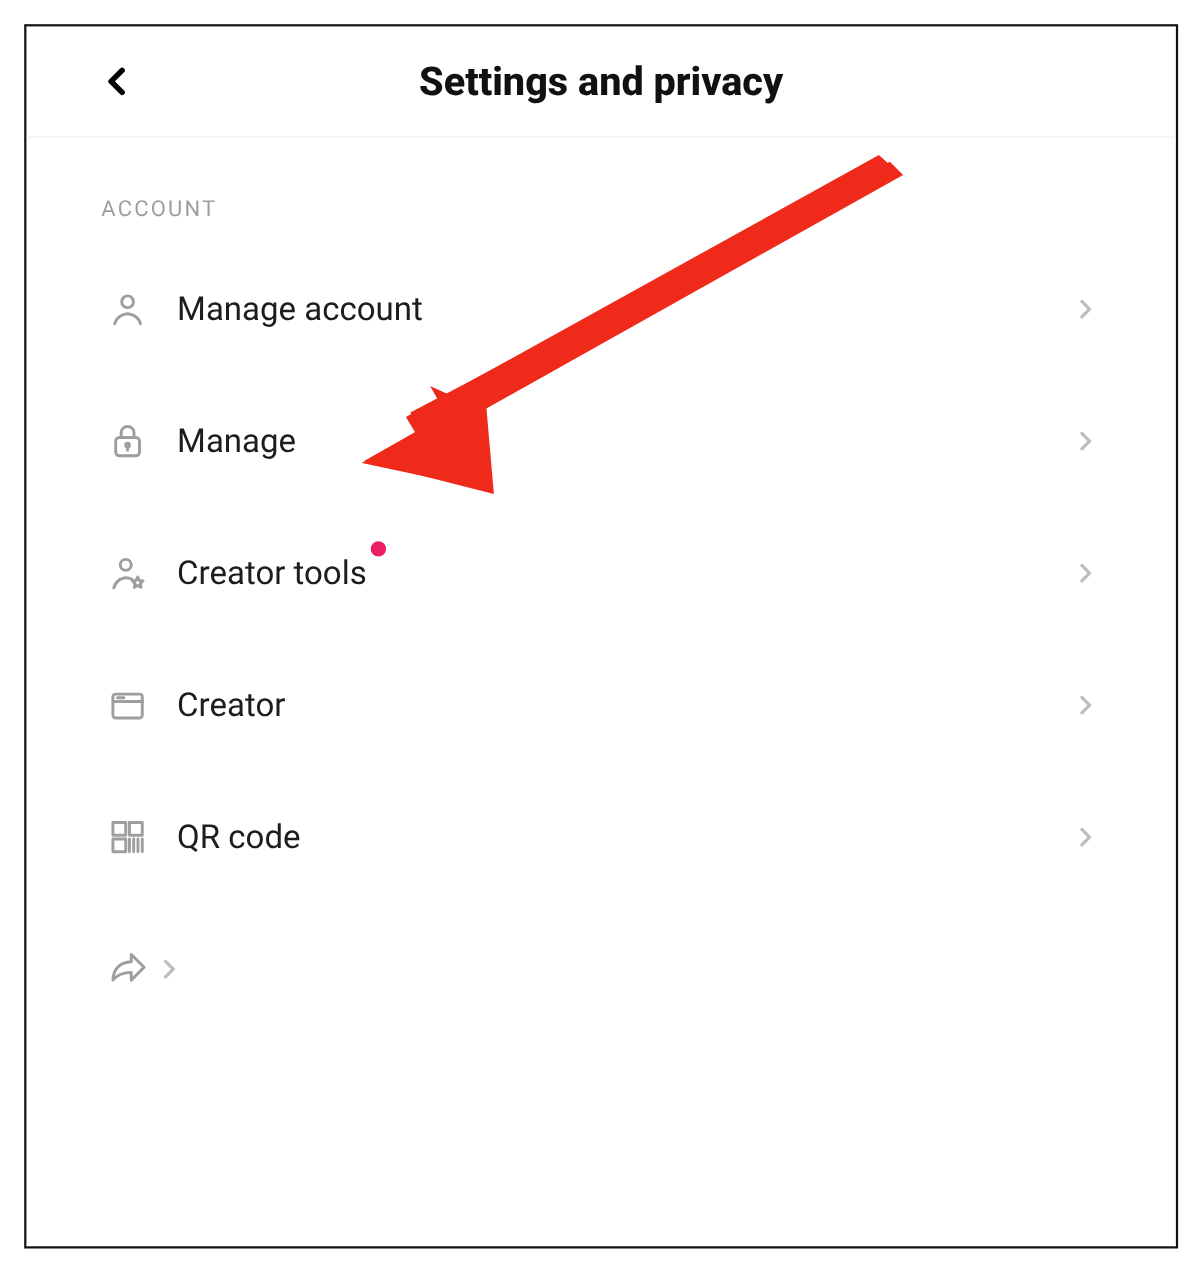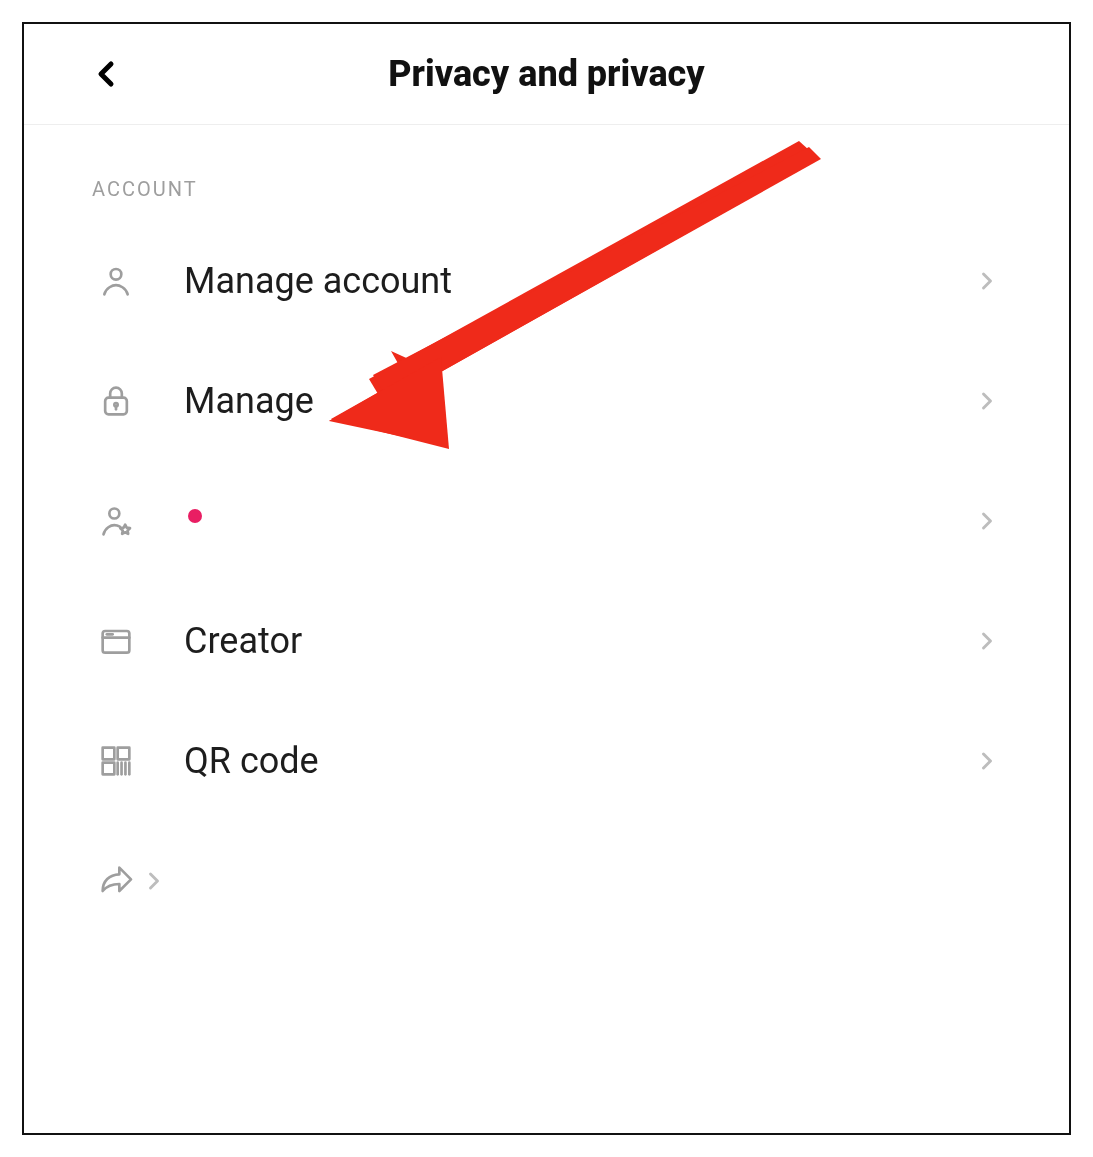--- a/index.html
+++ b/index.html
@@ -65,23 +65,23 @@
       width: 48px;
       height: 48px;
       display: flex;
       align-items: center;
       justify-content: center;
       color: #9e9e9e;
       flex-shrink: 0;
     }
     .menu-icon svg { width: 40px; height: 40px; }
     .menu-label {
-      font-size: 36px;
+      font-size: 30px;
       color: #1d1d1d;
-      margin-left: 44px;
+      margin-left: 21px;
       flex: 1;
       position: relative;
     }
     .badge-dot {
       width: 14px;
       height: 14px;
       border-radius: 50%;
       background: #e91e63;
       position: absolute;
       top: -12px;
@@ -104,21 +104,21 @@
 </head>
 <body>
 
 <div class="frame">
   <div class="header">
     <div class="back-btn">
       <svg viewBox="0 0 24 24" width="40" height="40" fill="none" stroke="currentColor" stroke-width="3" stroke-linecap="round" stroke-linejoin="round">
           <polyline points="15 18 9 12 15 6"></polyline>
         </svg>
     </div>
-    <div class="title">Privacy and privacy</div>
+    <div class="title">Settings and privacy</div>
   </div>
 
   <div class="section-label">ACCOUNT</div>
 
   <div class="menu">
 
     <div class="menu-item">
       <span class="menu-icon">
         <svg viewBox="0 0 24 24" fill="none" stroke="currentColor" stroke-width="1.6" stroke-linecap="round" stroke-linejoin="round">
             <circle cx="12" cy="8" r="3.2"></circle>
@@ -152,21 +152,21 @@
 
 
     <div class="menu-item">
       <span class="menu-icon">
         <svg viewBox="0 0 24 24" fill="none" stroke="currentColor" stroke-width="1.6" stroke-linecap="round" stroke-linejoin="round">
             <circle cx="11" cy="7.5" r="3"></circle>
             <path d="M4.5 20c1-4 4.5-5.5 6.5-5.5 1 0 2.2.3 3.3.9"></path>
             <path d="M17.5 14.2l.9 1.8 2 .3-1.45 1.4.35 2-1.8-.95-1.8.95.35-2-1.45-1.4 2-.3.9-1.8z"></path>
           </svg>
       </span>
-      <span class="menu-label"><span class="badge-dot"></span></span>
+      <span class="menu-label"><span>Creator tools</span><span class="badge-dot"></span></span>
       <span class="chevron">
         <svg viewBox="0 0 24 24" width="28" height="28" fill="none" stroke="currentColor" stroke-width="2.5" stroke-linecap="round" stroke-linejoin="round">
             <polyline points="9 18 15 12 9 6"></polyline>
           </svg>
       </span>
     </div>
 
     <div class="menu-item">
       <span class="menu-icon">
         <svg viewBox="0 0 24 24" fill="none" stroke="currentColor" stroke-width="1.6" stroke-linecap="round" stroke-linejoin="round">

